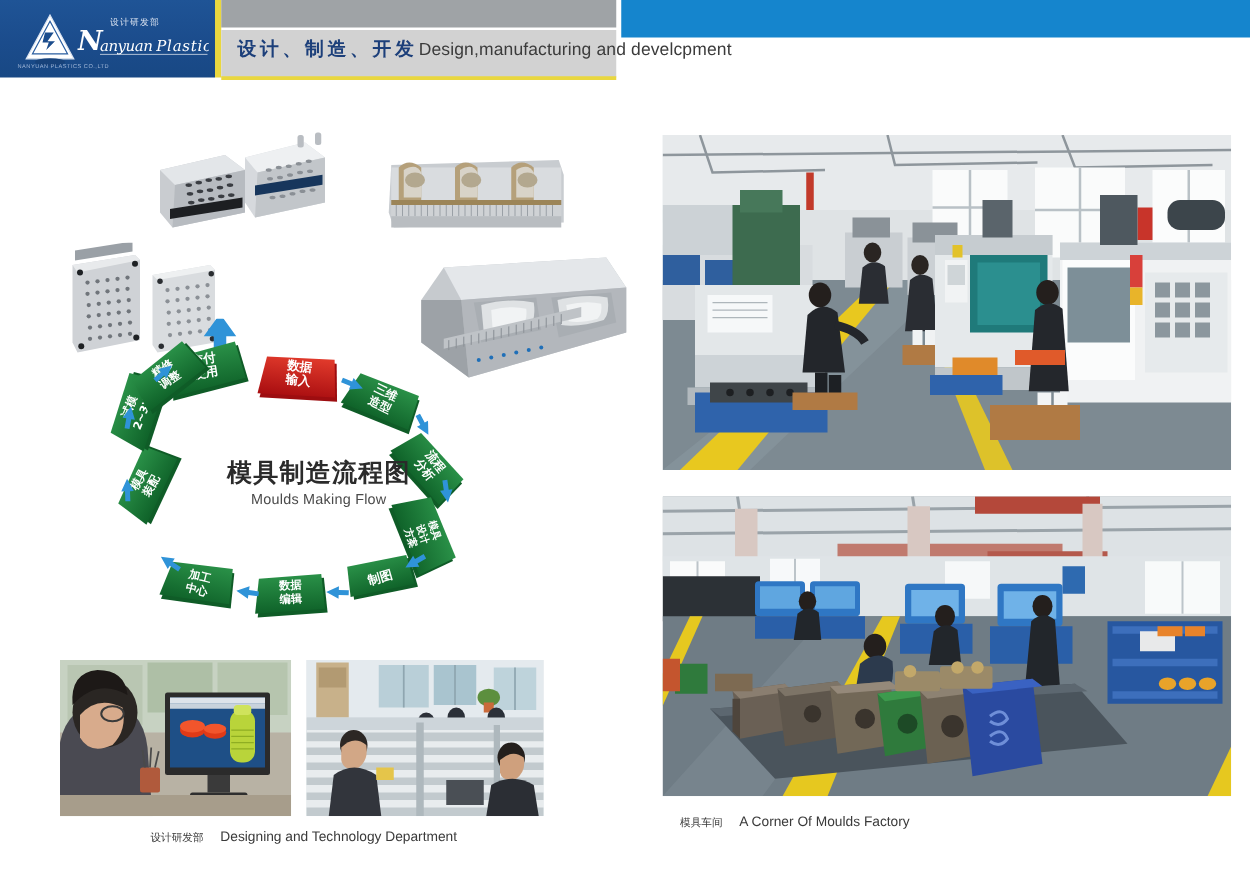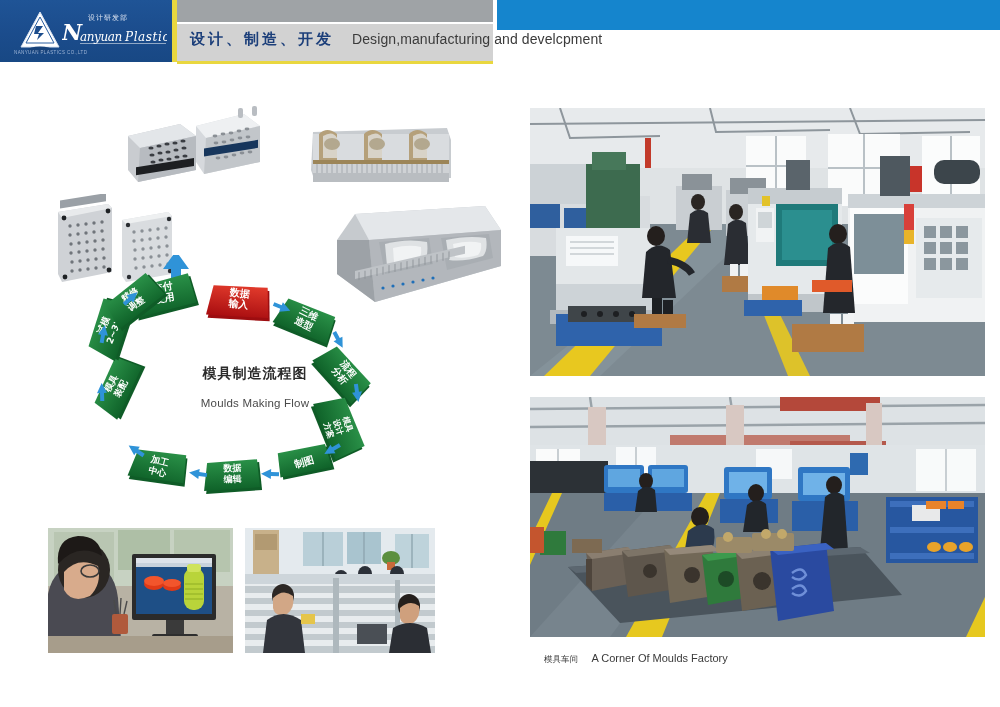--- a/index.html
+++ b/index.html
@@ -51,21 +51,21 @@
   .hdr-gray-main{
     position:absolute;left:177px;top:24px;width:316px;height:38px;
     background:#d2d2d2;
   }
   .hdr-blue{
     position:absolute;left:497px;top:0;width:503px;height:30px;
     background:#1585cd;
   }
   .hdr-title-wrap{
     position:absolute;left:190px;top:30px;
-    display:flex;align-items:baseline;gap:18px;white-space:nowrap;
+    display:flex;align-items:baseline;gap:1px;white-space:nowrap;
   }
   .hdr-title-cn{
     font-size:15px;font-weight:bold;color:#1c3f7a;letter-spacing:3px;
     font-family:"DejaVu Sans",sans-serif;
   }
   .hdr-title-en{
     font-size:14px;color:#3b3b3b;letter-spacing:.1px;
   }
   .hdr-title-underline{
     position:absolute;left:177px;top:61px;width:316px;height:3px;
@@ -82,25 +82,25 @@
   
   .mould-svg{display:block;width:100%;height:100%;}
 
   
   .flow{position:absolute;left:75px;top:255px;width:360px;height:260px;}
   .flow-svg{position:absolute;left:0;top:0;width:360px;height:260px;}
   .flow-center{
     position:absolute;left:0;top:110px;width:360px;text-align:center;
   }
   .flow-title-cn{
-    font-size:14px;font-weight:bold;color:#2b2b2b;letter-spacing:1px;
+    font-size:20px;font-weight:bold;color:#2b2b2b;letter-spacing:1px;
     font-family:Liberation Sans, sans-serif;
   }
   .flow-title-en{
-    font-size:11.5px;color:#4a4a4a;margin-top:14px;letter-spacing:.2px;
+    font-size:11.5px;color:#4a4a4a;margin-top:2px;letter-spacing:.2px;
   }
   .node-label{
     font-family:"DejaVu Sans",sans-serif;
     font-weight:bold;
     fill:#ffffff;
   }
 
   
   .ph-design1{left:48px;top:528px;width:185px;height:125px;}
   .ph-design2{left:245px;top:528px;width:190px;height:125px;}
@@ -626,20 +626,24 @@
       <g>
         <ellipse cx="164" cy="78" rx="11" ry="12" fill="#241f1c"></ellipse>
         <path d="M155 80 q10 -9 19 -2 q2 11 -6 17 q-11 3 -13 -5 z" fill="#cfa07d"></path>
         <path d="M148 100 q17 -10 34 0 l4 25 h-42 z" fill="#2b2e34"></path>
       </g>
       <rect x="112" y="96" width="30" height="20" fill="#4a4f55"></rect>
       <rect x="56" y="86" width="14" height="10" fill="#e5c54a"></rect>
     </svg>
   </div>
 
+  <div class="cap-left">
+    <span class="cap-cn">设计研发部</span>
+    <span class="cap-en">Designing and Technology Department</span>
+  </div>
 
   <div class="photo ph-factory1">
     <svg class="mould-svg" viewBox="0 0 455 268" preserveAspectRatio="none">
       <rect width="455" height="268" fill="#b9c0c4"></rect>
 
       <rect x="0" y="0" width="455" height="70" fill="#e7eaec"></rect>
       <g stroke="#8e969c" stroke-width="2" fill="none">
         <path d="M30 0 L40 30 L130 28"></path>
           <path d="M180 0 L186 24 L300 22"></path>
         <path d="M320 0 L330 26 L440 24"></path>

